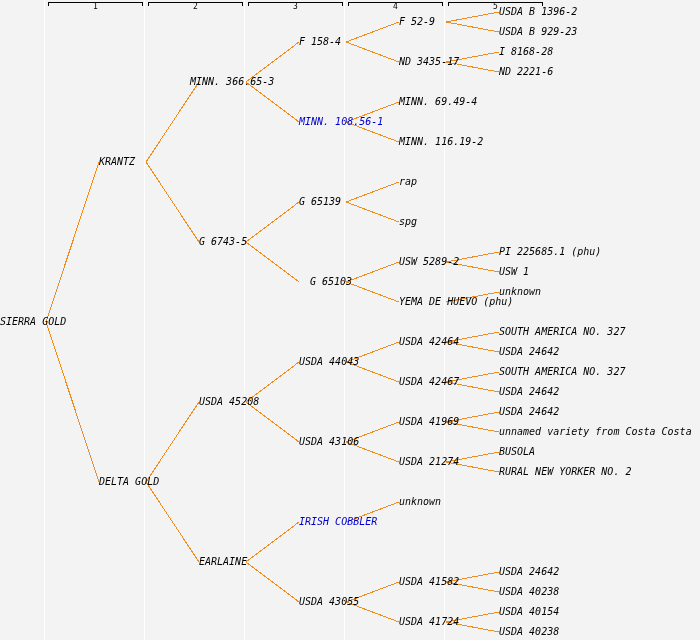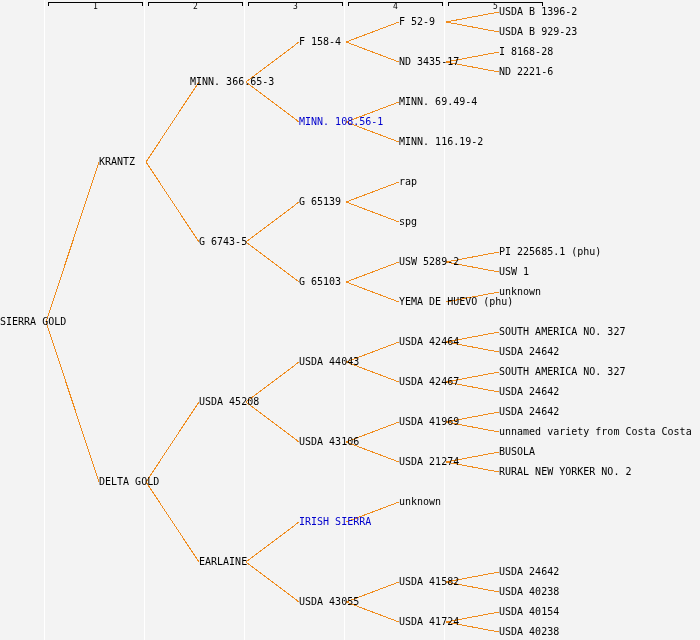--- a/index.html
+++ b/index.html
@@ -13,21 +13,21 @@
   .col-head {
     position: absolute; top: 2px; height: 4px;
     border-top: 1px solid #000; border-left: 1px solid #000; border-right: 1px solid #000;
     box-sizing: border-box;
   }
   .col-num {
     position: absolute; top: 3px; font-size: 8px; color: #000; text-align: center; line-height: 8px;
   }
   .node {
     position: absolute; font-size: 10px; line-height: 12px; color: #000;
-    white-space: nowrap; transform: translateY(-6px); cursor: pointer;
+    white-space: nowrap; transform: translateY(-6px); cursor: pointer; font-style: italic;
   }
   .node.link { color: #0000cc; }
   svg#edges { position: absolute; left: 0; top: 0; }
   svg#edges line { stroke: #f08c1e; stroke-width: 1; shape-rendering: crispEdges; }
 </style>
 </head>
 <body>
 
 <div id="canvas">
   <div class="vline" style="left:44px"></div>
@@ -108,21 +108,21 @@
       <div class="node" style="left: 399px; top: 62px;">ND 3435-17</div>
       <div class="node" style="left: 499px; top: 52px;">I 8168-28</div>
       <div class="node" style="left: 499px; top: 72px;">ND 2221-6</div>
       <div class="node link" style="left: 299px; top: 122px;">MINN. 108.56-1</div>
       <div class="node" style="left: 399px; top: 102px;">MINN. 69.49-4</div>
       <div class="node" style="left: 399px; top: 142px;">MINN. 116.19-2</div>
       <div class="node" style="left: 199px; top: 242px;">G 6743-5</div>
       <div class="node" style="left: 299px; top: 202px;">G 65139</div>
       <div class="node" style="left: 399px; top: 182px;">rap</div>
       <div class="node" style="left: 399px; top: 222px; text-align: center;">spg</div>
-      <div class="node" style="left: 299px; top: 282px;">G 65103</div>
+      <div class="node" style="left: 310px; top: 282px;">G 65103</div>
       <div class="node" style="left: 399px; top: 262px;">USW 5289-2</div>
       <div class="node" style="left: 499px; top: 252px;">PI 225685.1 (phu)</div>
       <div class="node" style="left: 499px; top: 272px;">USW 1</div>
       <div class="node" style="left: 399px; top: 302px;">YEMA DE HUEVO (phu)</div>
       <div class="node" style="left: 499px; top: 292px;">unknown</div>
       <div class="node" style="left: 99px; top: 482px;">DELTA GOLD</div>
       <div class="node" style="left: 199px; top: 402px;">USDA 45208</div>
       <div class="node" style="left: 299px; top: 362px;">USDA 44043</div>
       <div class="node" style="left: 399px; top: 342px;">USDA 42464</div>
       <div class="node" style="left: 499px; top: 332px;">SOUTH AMERICA NO. 327</div>
@@ -131,21 +131,21 @@
       <div class="node" style="left: 499px; top: 372px;">SOUTH AMERICA NO. 327</div>
       <div class="node" style="left: 499px; top: 392px;">USDA 24642</div>
       <div class="node" style="left: 299px; top: 442px;">USDA 43106</div>
       <div class="node" style="left: 399px; top: 422px;">USDA 41969</div>
       <div class="node" style="left: 499px; top: 412px;">USDA 24642</div>
       <div class="node" style="left: 499px; top: 432px;">unnamed variety from Costa Costa</div>
       <div class="node" style="left: 399px; top: 462px;">USDA 21274</div>
       <div class="node" style="left: 499px; top: 452px;">BUSOLA</div>
       <div class="node" style="left: 499px; top: 472px;">RURAL NEW YORKER NO. 2</div>
       <div class="node" style="left: 199px; top: 562px;">EARLAINE</div>
-      <div class="node link" style="left: 299px; top: 522px;">IRISH SIERRA</div>
+      <div class="node link" style="left: 299px; top: 522px;">IRISH COBBLER</div>
       <div class="node" style="left: 399px; top: 502px;">unknown</div>
       <div class="node" style="left: 299px; top: 602px;">USDA 43055</div>
       <div class="node" style="left: 399px; top: 582px;">USDA 41582</div>
       <div class="node" style="left: 499px; top: 572px;">USDA 24642</div>
       <div class="node" style="left: 499px; top: 592px;">USDA 40238</div>
       <div class="node" style="left: 399px; top: 622px;">USDA 41724</div>
       <div class="node" style="left: 499px; top: 612px;">USDA 40154</div>
       <div class="node" style="left: 499px; top: 632px;">USDA 40238</div>
     </div>
 </div>

